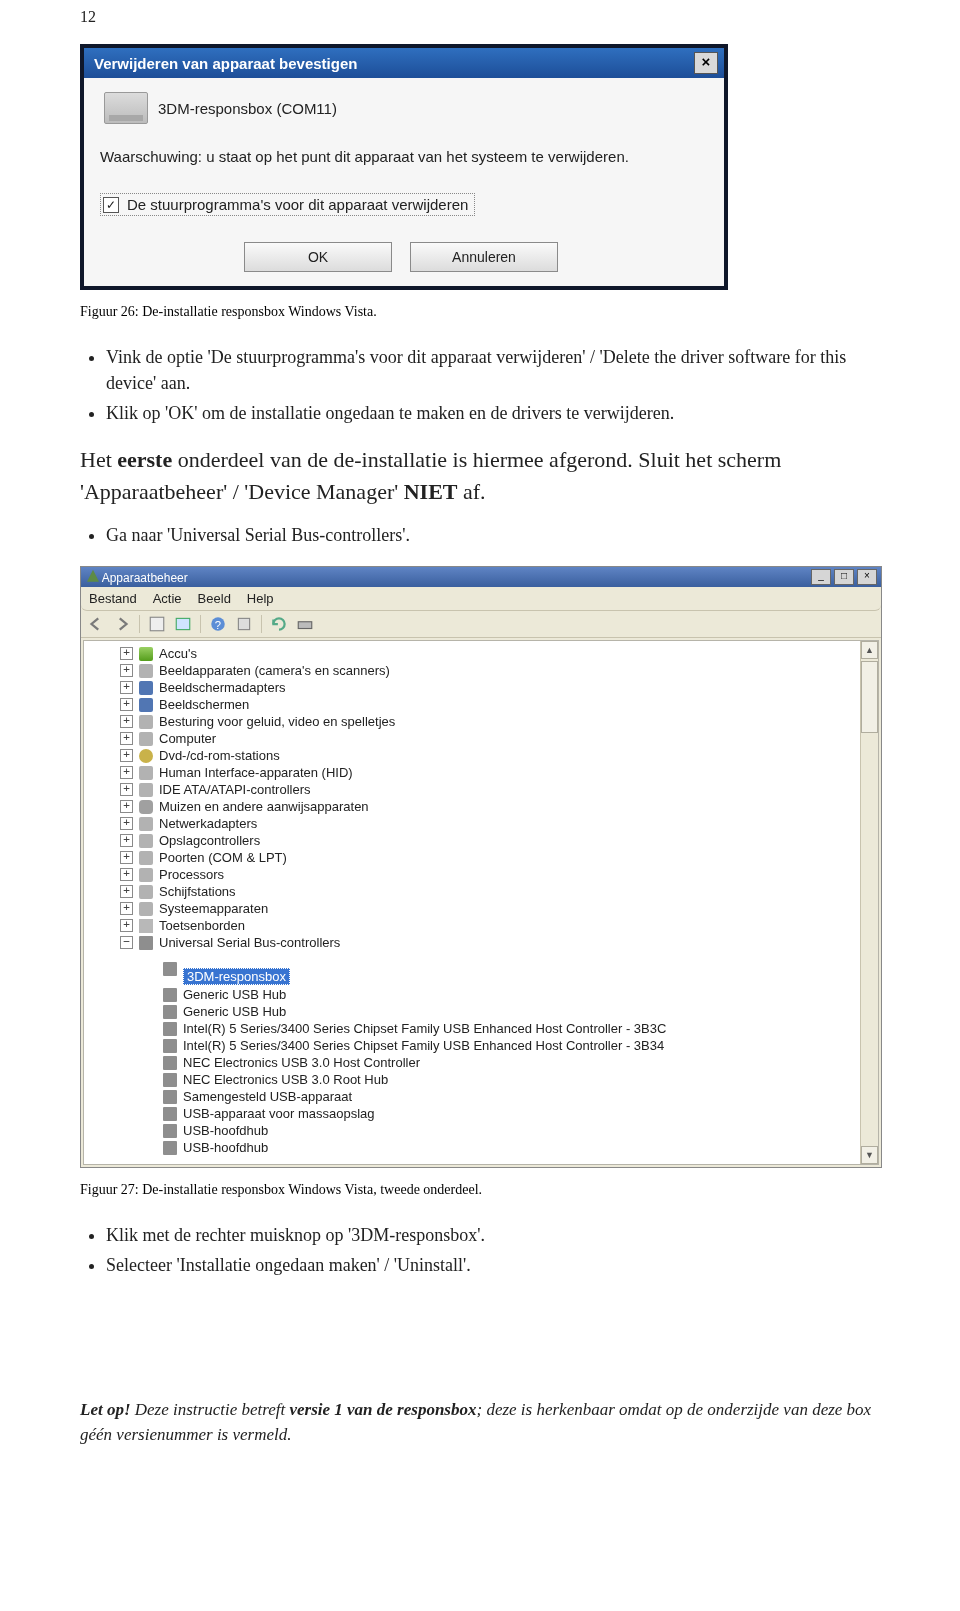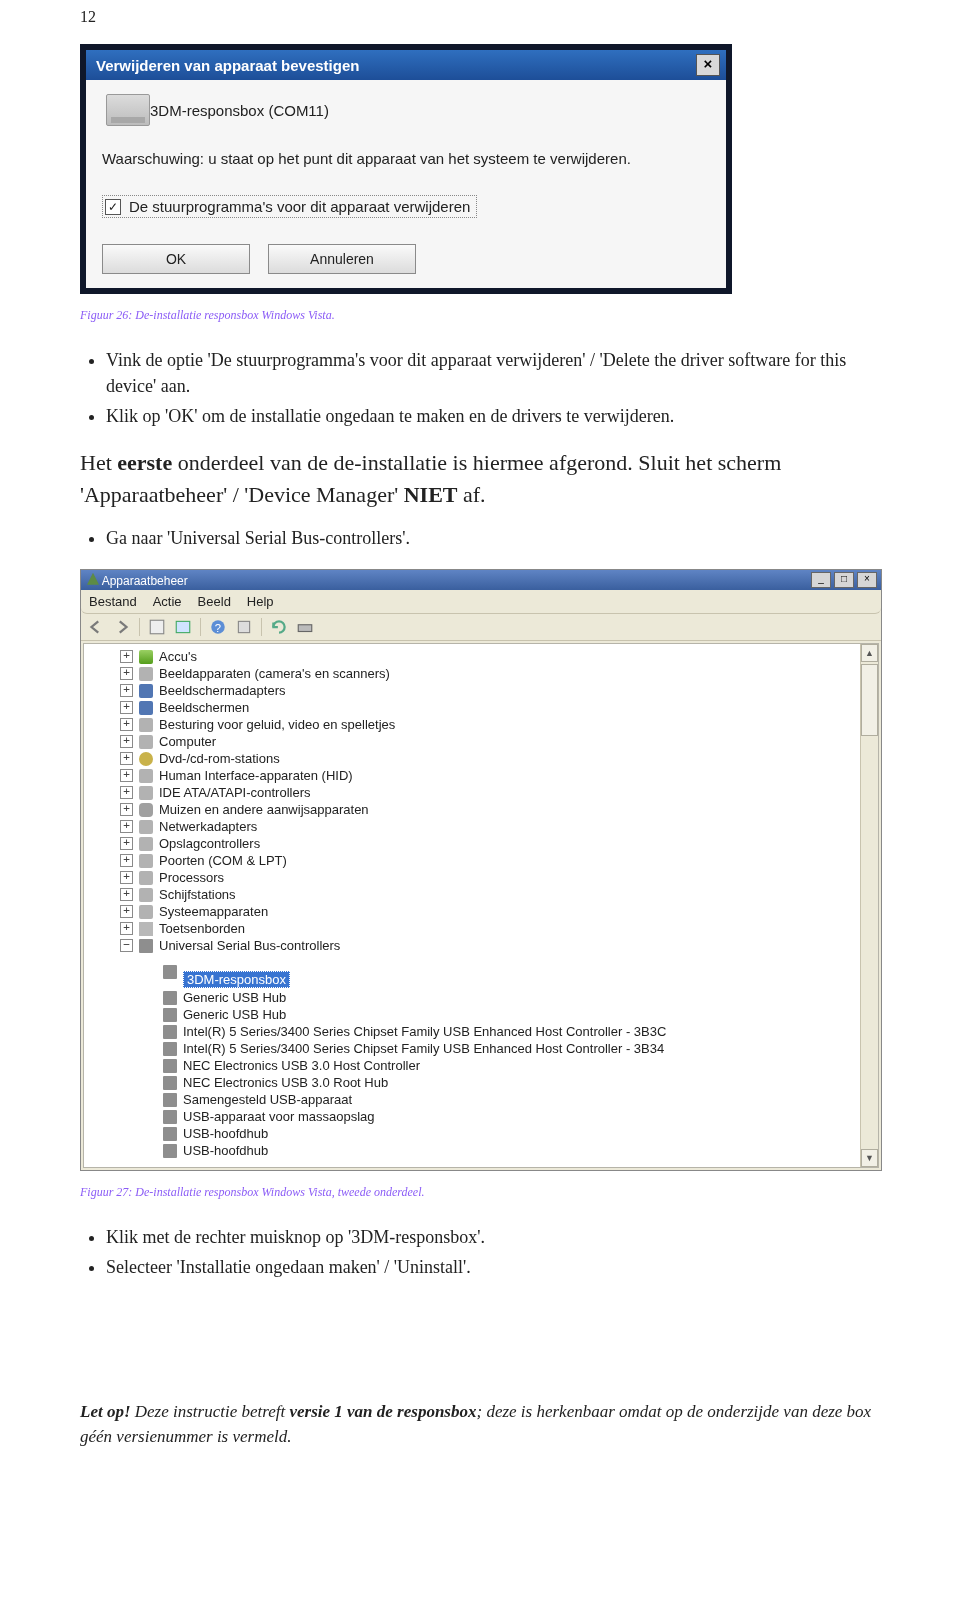--- a/index.html
+++ b/index.html
@@ -10,41 +10,40 @@
     width: 960px;
   }
   .page {
     padding: 0 80px 40px 80px;
   }
   .pagenum {
     font-size: 16px;
     margin: 8px 0 18px 0;
   }
   .caption {
-    font-style: italic;
-    color: #8b5cf6;
-    font-size: 12px;
+    color: #000000;
+    font-size: 14px;
     margin: 14px 0 24px 0;
   }
   ul.body-list {
     margin: 14px 0 18px 0;
     padding-left: 26px;
     font-size: 18px;
     line-height: 1.45;
   }
   ul.body-list li { margin: 4px 0; }
   p.body {
     font-size: 22px;
     line-height: 1.45;
     margin: 14px 0;
   }
 
   
   .dlg-wrap {
-    border: 6px solid #0f172a;
+    border: 4px solid #0f172a;
     width: 640px;
     background: #fff;
     margin: 8px 0 8px 0;
   }
   .dlg-titlebar {
     display: flex;
     align-items: center;
     justify-content: space-between;
     background: linear-gradient(#2f6fbf, #1d4e98);
     color: #fff;
@@ -64,41 +63,41 @@
     line-height: 18px;
     font-size: 15px;
   }
   .dlg-body {
     padding: 14px 16px 14px 16px;
     font-family: Tahoma, Arial, sans-serif;
     font-size: 15px;
     color: #222;
     background: #f6f6f6;
   }
-  .dev-row { display: flex; align-items: center; gap: 0; margin-bottom: 22px; padding-left: 4px; text-align: center; }
+  .dev-row { display: flex; align-items: center; gap: 10px; margin-bottom: 22px; padding-left: 4px; text-align: center; }
   .dev-icon {
     width: 42px; height: 30px;
     background: linear-gradient(#dcdcdc,#bcbcbc);
     border: 1px solid #999;
     border-radius: 2px;
     position: relative;
   }
   .dev-icon::after {
     content: "";
     position: absolute; bottom: 2px; left: 4px; right: 4px; height: 6px;
     background: #a8a8a8;
   }
   .warn { margin: 10px 0 26px 0; line-height: 1.4; }
   .chk-row { display: flex; align-items: center; gap: 8px; margin-bottom: 26px; border: 1px dotted #888; padding: 2px 6px 2px 2px; width: fit-content; }
   .chk {
     width: 14px; height: 14px; border: 1px solid #555; background: #fff;
     display: inline-flex; align-items: center; justify-content: center;
     font-size: 12px; line-height: 12px;
   }
-  .btn-row { display: flex; justify-content: flex-start; gap: 18px; padding-right: 6px; }
+  .btn-row { display: flex; justify-content: center; gap: 18px; padding-right: 6px; }
   .winbtn {
     min-width: 110px;
     padding: 6px 18px;
     background: linear-gradient(#fafafa,#dcdcdc);
     border: 1px solid #8a8a8a;
     font-family: Tahoma, Arial, sans-serif;
     font-size: 14px;
     text-align: center;
   }
 

